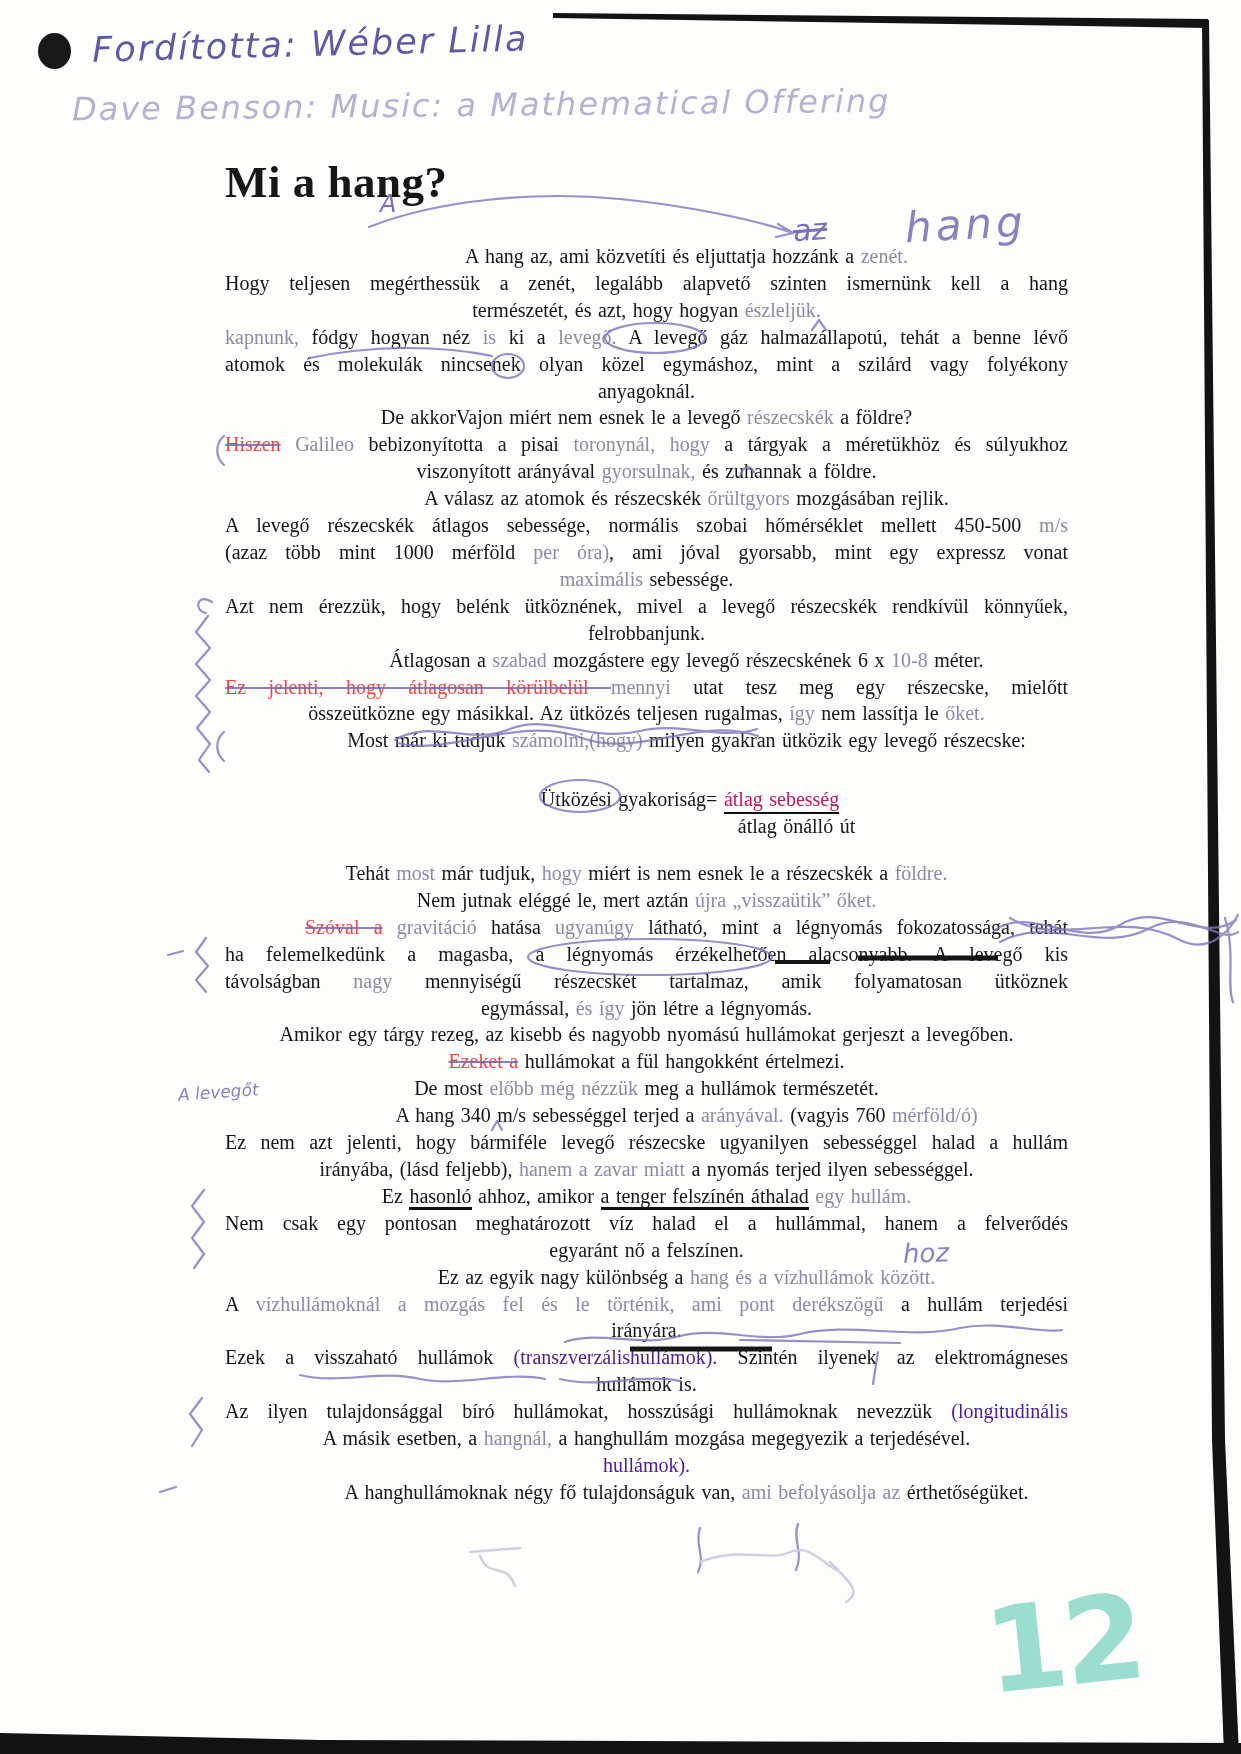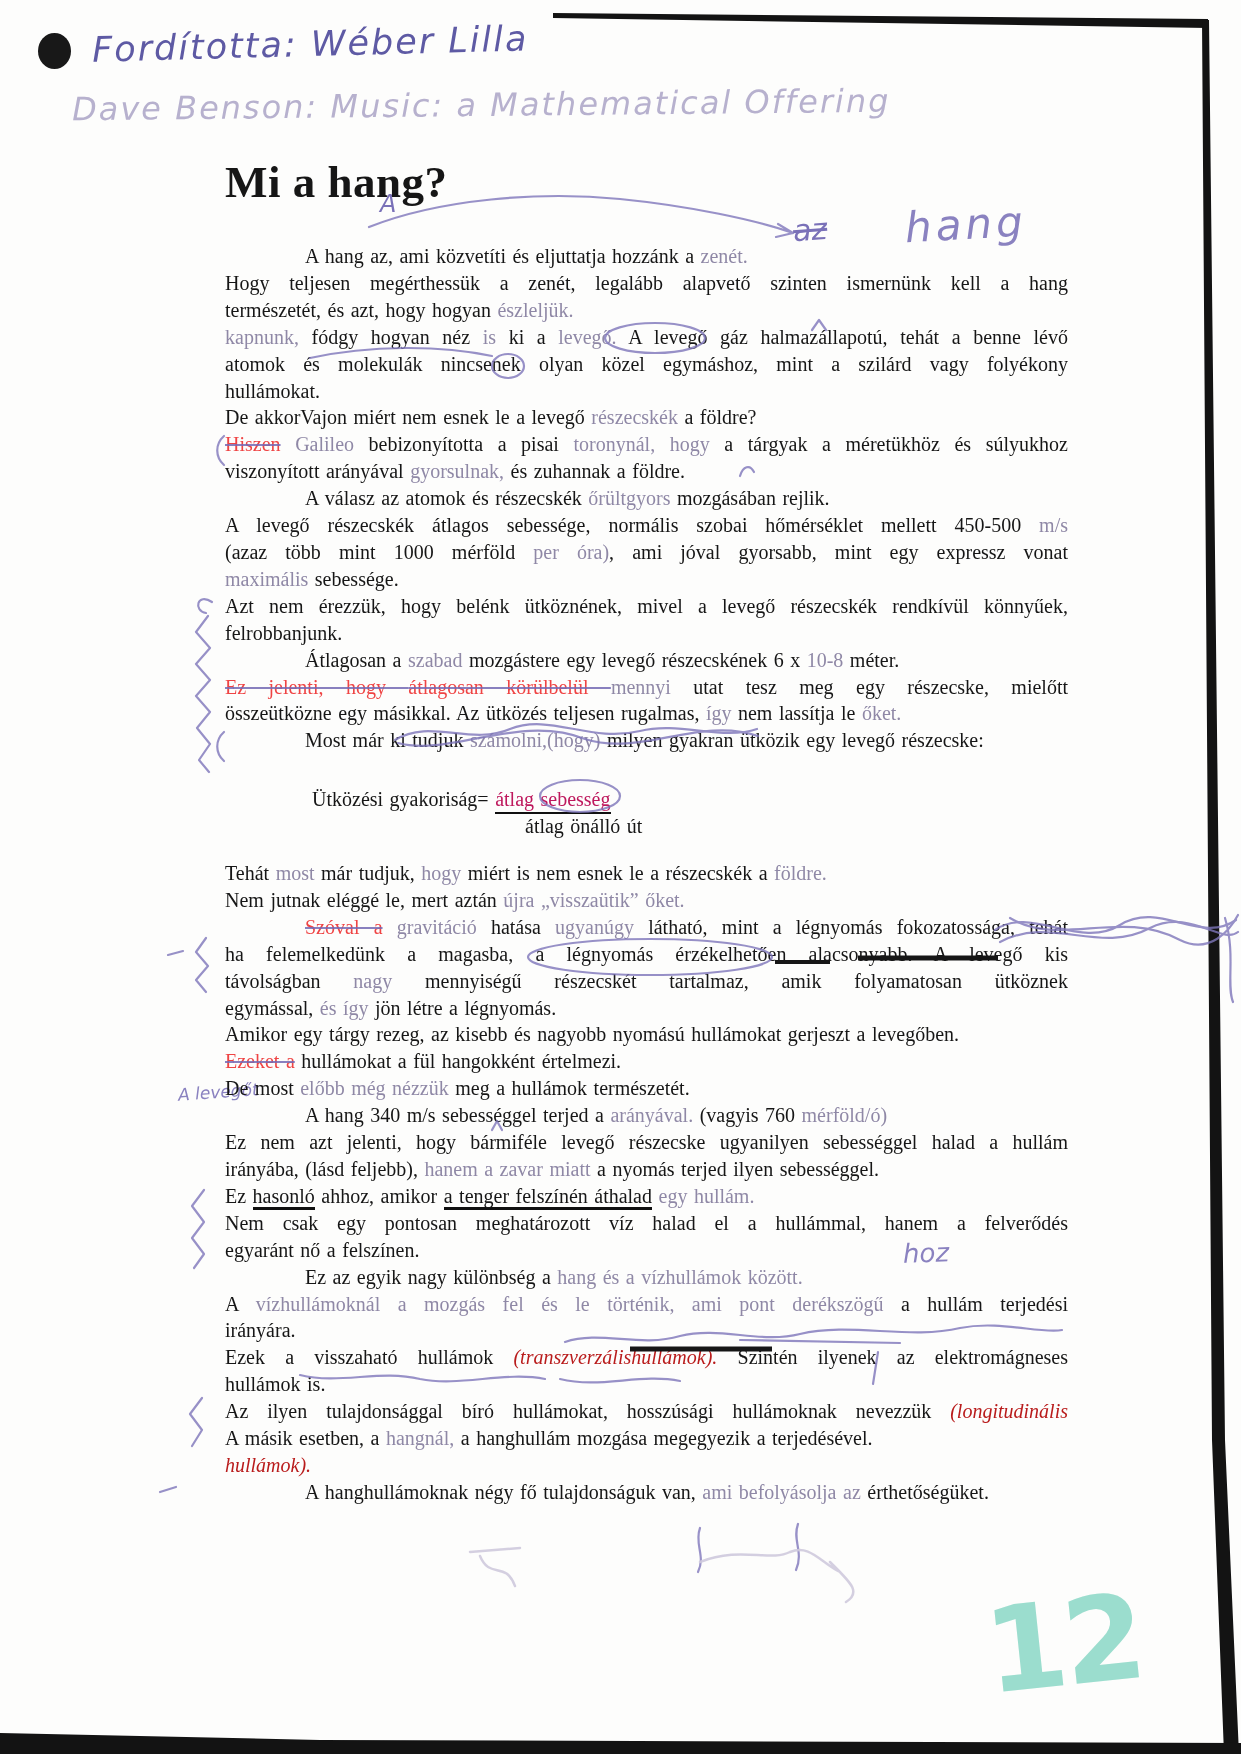--- a/index.html
+++ b/index.html
@@ -5,27 +5,27 @@
   html,body{margin:0;padding:0;background:#e8e8e8;}
   .page{position:relative;width:1241px;height:1754px;background:#fdfdfc;overflow:hidden;
         font-family:"Liberation Serif",serif;color:#161616;}
   
   .hole-punch{position:absolute;left:38px;top:33px;width:33px;height:36px;border-radius:50%;background:#181818;}
   svg.overlay{position:absolute;left:0;top:0;width:1241px;height:1754px;pointer-events:none;}
   
   .title{position:absolute;left:225px;top:126px;font-size:45px;font-weight:bold;letter-spacing:.5px;}
   
   .textcol{position:absolute;left:225px;top:243px;width:843px;}
-  .line{font-size:20px;line-height:26.9px;min-height:26.9px;text-align:left;word-spacing:1.5px;}
+  .line{font-size:20px;line-height:26.9px;min-height:26.9px;text-align:center;word-spacing:1.5px;}
   .line.jfull{text-align:justify;text-align-last:justify;}
   .sg-n{color:#161616;}
   .sg-f{color:#8f88a6;}
   .sg-u{color:#161616;border-bottom:3px solid #101010;}
   .sg-fr{color:#be185d;border-bottom:2px solid #101010;padding-bottom:2px;}
-  .sg-i{color:#b91c1c;font-style:italic;}
+  .sg-i{color:#4c1d95;}
   .sg-fs{color:#ef4444;text-decoration:line-through;text-decoration-color:rgba(116,106,180,.85);text-decoration-thickness:2px;}
   
   .hw{position:absolute;font-family:"DejaVu Sans",sans-serif;font-style:italic;white-space:nowrap;}
   .hw-translator{left:92px;top:24px;font-size:35px;color:#5e5aa4;transform:rotate(-1.5deg);letter-spacing:2px;}
   .hw-source{left:72px;top:86px;font-size:32px;color:#b7b1ce;transform:rotate(-.6deg);letter-spacing:2px;}
   .hw-caret{left:380px;top:190px;font-size:24px;color:#7a71b8;}
   .hw-az{left:793px;top:212px;font-size:30px;color:#7a71b8;text-decoration:line-through;transform:rotate(-4deg);}
   .hw-hang{left:905px;top:200px;font-size:42px;color:#8a82c0;transform:rotate(-3deg);letter-spacing:4px;}
   .hw-margin-note{left:178px;top:1082px;font-size:17px;color:#8a82c0;transform:rotate(-4deg);}
   .hw-hoz{left:903px;top:1238px;font-size:26px;color:#8a82c0;transform:rotate(-2deg);}
@@ -50,21 +50,21 @@
   <div class="hw hw-margin-note">A levegőt</div>
   <div class="hw hw-hoz">hoz</div>
   <div class="hw hw-stamp">12</div>
 
   <div class="textcol">
       <div class="line" style="padding-left: 80px;"><span class="sg-n">A hang az, ami közvetíti és eljuttatja hozzánk a </span><span class="sg-f">zenét.</span></div>
       <div class="line jfull"><span class="sg-n">Hogy teljesen megérthessük a zenét, legalább alapvető szinten ismernünk kell a hang</span></div>
       <div class="line"><span class="sg-n">természetét, és azt, hogy hogyan </span><span class="sg-f">észleljük.</span></div>
       <div class="line jfull"><span class="sg-f">kapnunk,</span><span class="sg-n"> fódgy hogyan néz </span><span class="sg-f">is</span><span class="sg-n"> ki a </span><span class="sg-f">levegő.</span><span class="sg-n"> A levegő gáz halmazállapotú, tehát a benne lévő</span></div>
       <div class="line jfull"><span class="sg-n">atomok és molekulák nincsenek olyan közel egymáshoz, mint a szilárd vagy folyékony</span></div>
-      <div class="line"><span class="sg-n">hullámokat.</span></div>
+      <div class="line"><span class="sg-n">anyagoknál.</span></div>
       <div class="line"><span class="sg-n">De akkorVajon miért nem esnek le a levegő </span><span class="sg-f">részecskék</span><span class="sg-n"> a földre?</span></div>
       <div class="line jfull"><span class="sg-fs">Hiszen</span><span class="sg-f"> Galileo</span><span class="sg-n"> bebizonyította a pisai </span><span class="sg-f">toronynál, hogy</span><span class="sg-n"> a tárgyak a méretükhöz és súlyukhoz</span></div>
       <div class="line"><span class="sg-n">viszonyított arányával </span><span class="sg-f">gyorsulnak,</span><span class="sg-n"> és zuhannak a földre.</span></div>
       <div class="line" style="padding-left: 80px;"><span class="sg-n">A válasz az atomok és részecskék </span><span class="sg-f">őrültgyors</span><span class="sg-n"> mozgásában rejlik.</span></div>
       <div class="line jfull"><span class="sg-n">A levegő részecskék átlagos sebessége, normális szobai hőmérséklet mellett 450-500 </span><span class="sg-f">m/s</span></div>
       <div class="line jfull"><span class="sg-n">(azaz több mint 1000 mérföld </span><span class="sg-f">per óra)</span><span class="sg-n">, ami jóval gyorsabb, mint egy expressz vonat</span></div>
       <div class="line"><span class="sg-f">maximális</span><span class="sg-n"> sebessége.</span></div>
       <div class="line jfull"><span class="sg-n">Azt nem érezzük, hogy belénk ütköznének, mivel a levegő részecskék rendkívül könnyűek,</span></div>
       <div class="line"><span class="sg-n">felrobbanjunk.</span></div>
       <div class="line" style="padding-left: 80px;"><span class="sg-n">Átlagosan a </span><span class="sg-f">szabad</span><span class="sg-n"> mozgástere egy levegő részecskének 6 x </span><span class="sg-f">10-8</span><span class="sg-n"> méter.</span></div>

